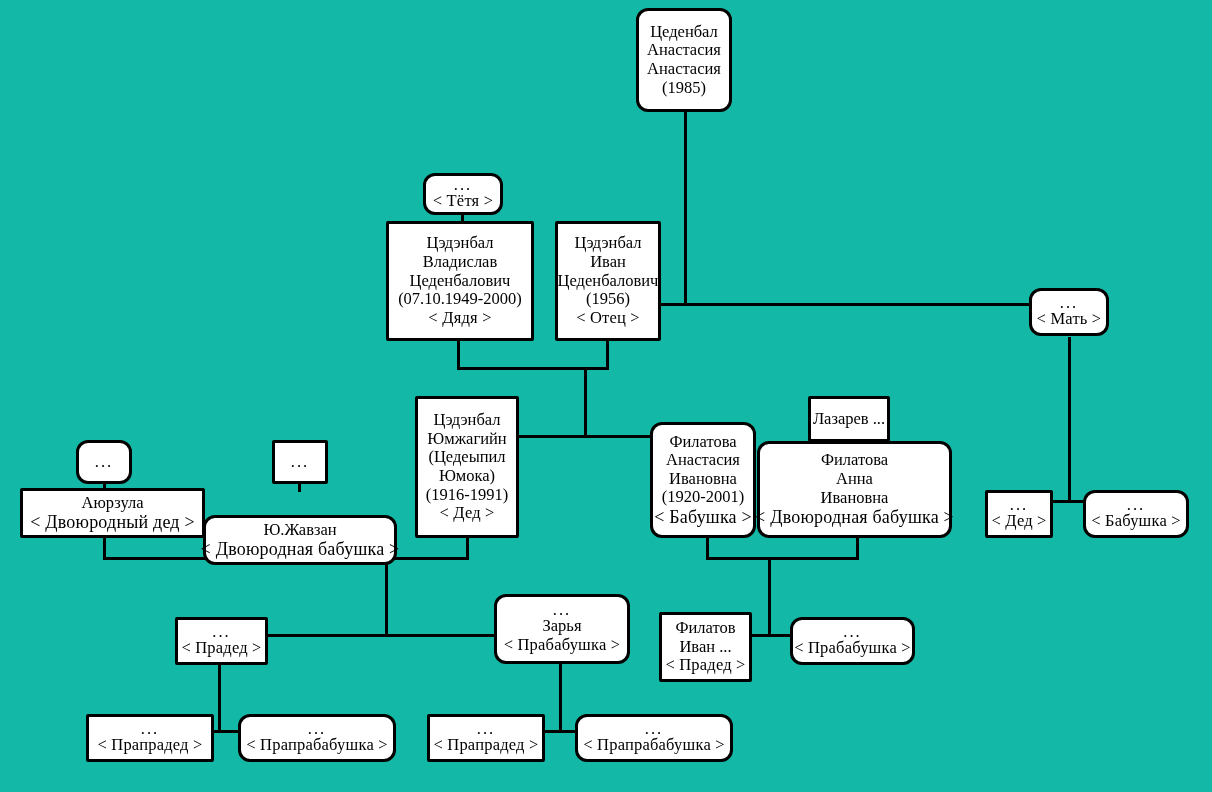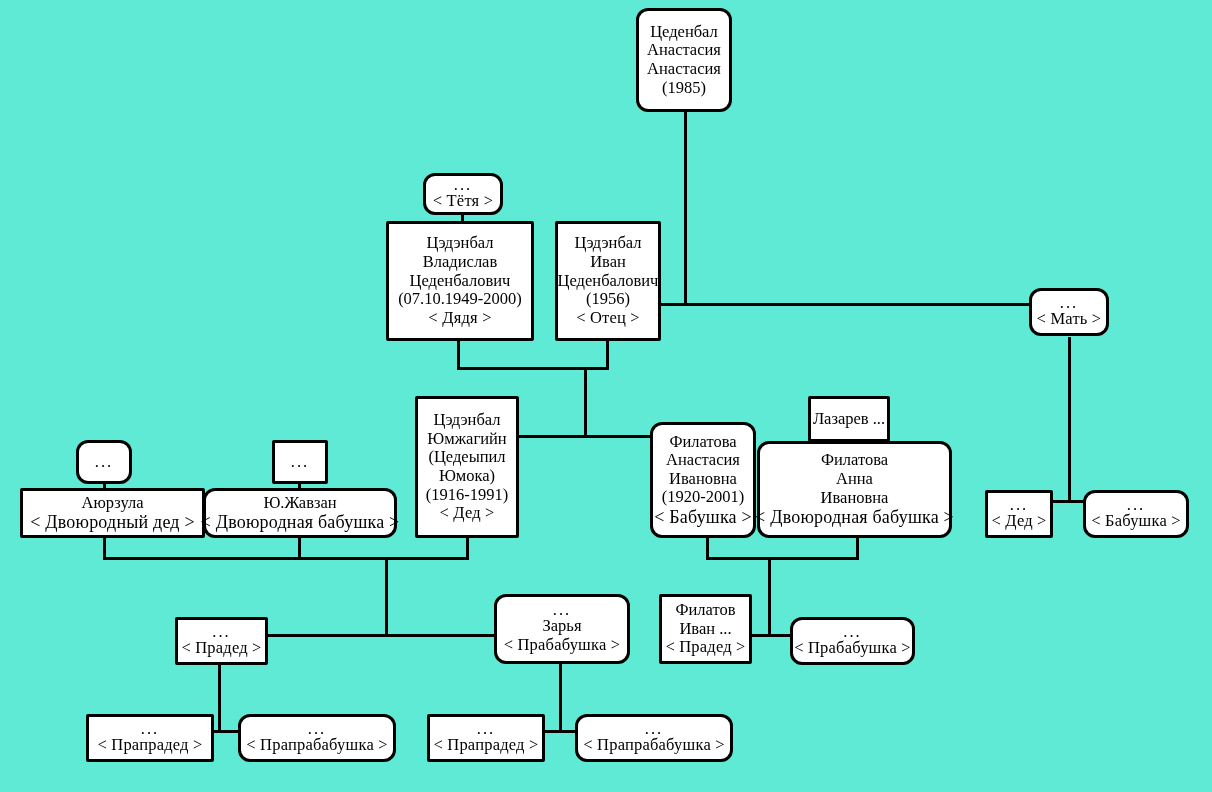--- a/index.html
+++ b/index.html
@@ -1,18 +1,18 @@
 <!DOCTYPE html>
 <html><head>
 <meta charset="utf-8">
 <title>Family Tree</title>
 <style>
   html,body{margin:0;padding:0;background:#ffffff;}
   body{font-family:"Liberation Serif","DejaVu Serif",serif;color:#000;}
-  #canvas{position:relative;width:1212px;height:792px;background:#5eead4;overflow:hidden;}
+  #canvas{position:relative;width:1212px;height:792px;background:#14b8a6;overflow:hidden;}
 
   
   .ln{position:absolute;background:#000;}
   .lnh{height:3px;}
   .lnv{width:3px;}
 
   
   .node{
     position:absolute;
     box-sizing:border-box;
@@ -139,21 +139,21 @@
 
   <div class="node male" style="left:20px;top:488px;width:185px;height:50px;">
     <span class="ln1">Аюрзула</span>
     <span class="rel small">&lt; Двоюродный дед &gt;</span>
   </div>
 
   <div class="node male" style="left:272px;top:440px;width:56px;height:44px;">
     <span class="dots">...</span>
   </div>
 
-  <div class="node round" style="left:203px;top:488px;width:194px;height:50px;">
+  <div class="node round" style="left:203px;top:515px;width:194px;height:50px;">
     <span class="ln1">Ю.Жавзан</span>
     <span class="rel small">&lt; Двоюродная бабушка &gt;</span>
   </div>
 
   <div class="node male" style="left:808px;top:396px;width:82px;height:46px;">
     <span class="ln1">Лазарев ...</span>
   </div>
 
   <div class="node round" style="left:757px;top:441px;width:195px;height:97px;">
     <span class="ln1">Филатова</span>
@@ -176,21 +176,21 @@
     <span class="dots">...</span>
     <span class="rel">&lt; Прадед &gt;</span>
   </div>
 
   <div class="node round" style="left:494px;top:594px;width:136px;height:70px;">
     <span class="dots">...</span>
     <span class="ln2">Зарья</span>
     <span class="rel">&lt; Прабабушка &gt;</span>
   </div>
 
-  <div class="node male" style="left:659px;top:594px;width:93px;height:70px;">
+  <div class="node male" style="left:659px;top:612px;width:93px;height:70px;">
     <span class="ln1">Филатов</span>
     <span class="ln2">Иван ...</span>
     <span class="rel">&lt; Прадед &gt;</span>
   </div>
 
   <div class="node round" style="left:790px;top:617px;width:125px;height:48px;">
     <span class="dots">...</span>
     <span class="rel">&lt; Прабабушка &gt;</span>
   </div>
 

